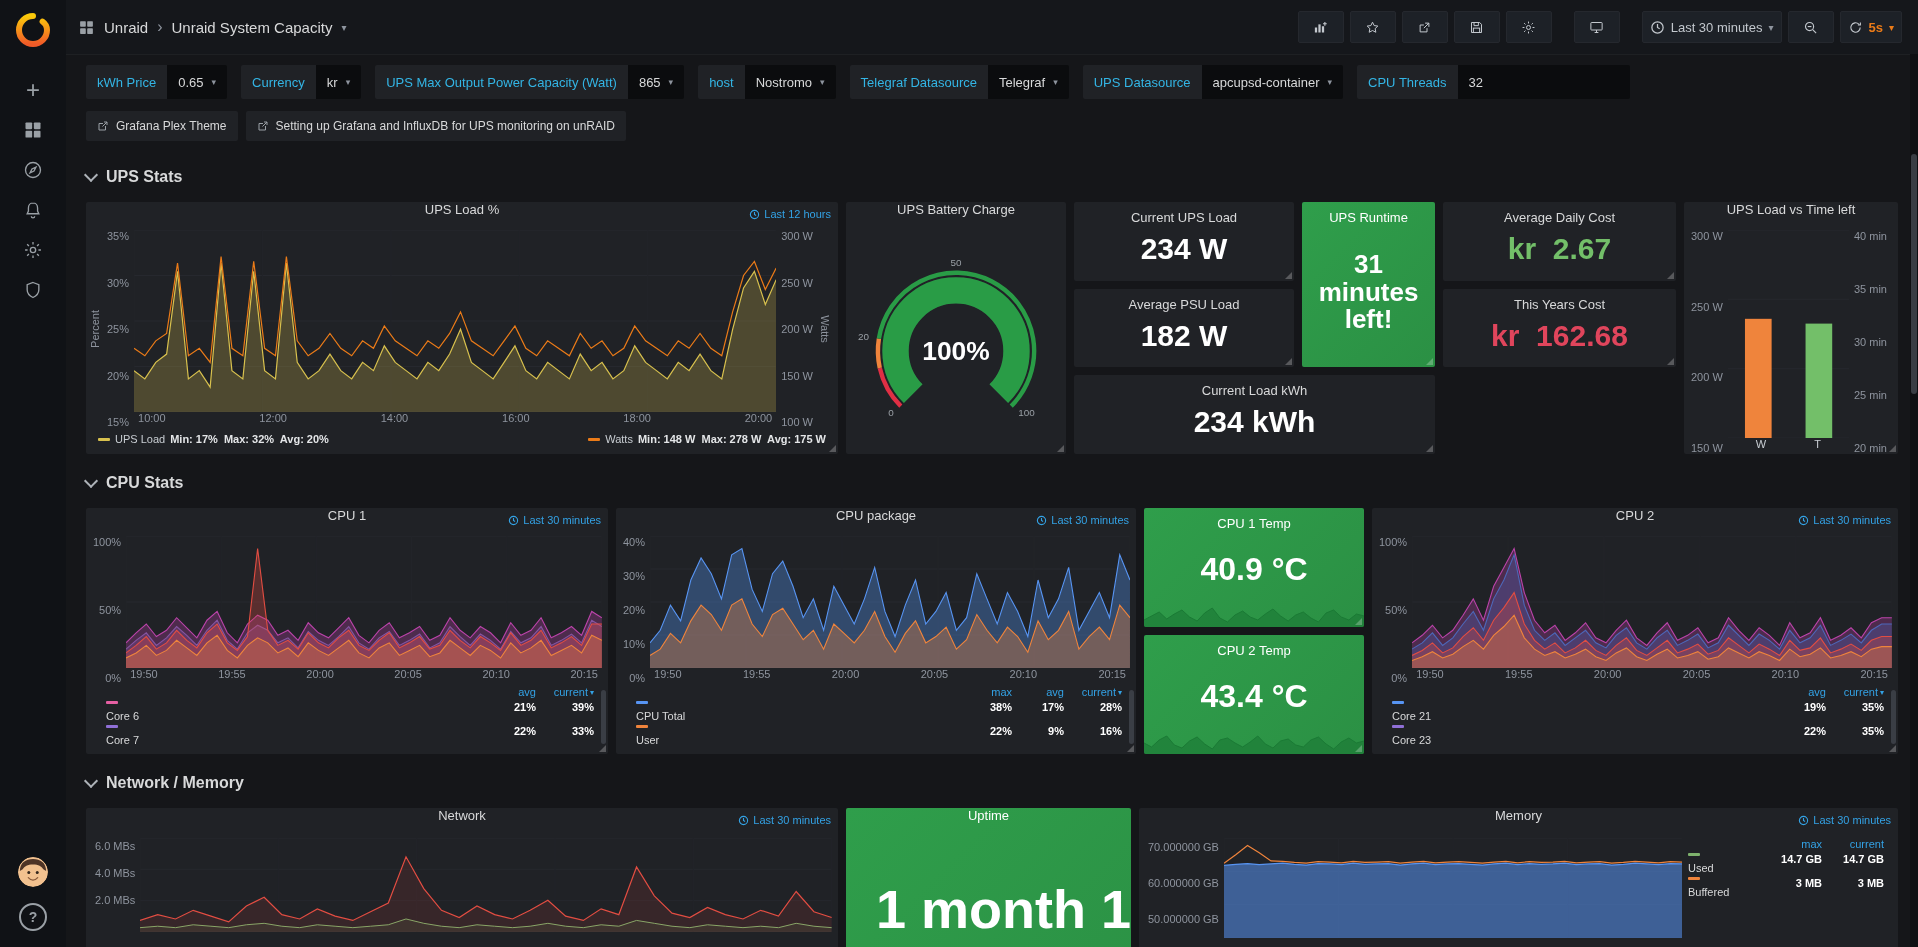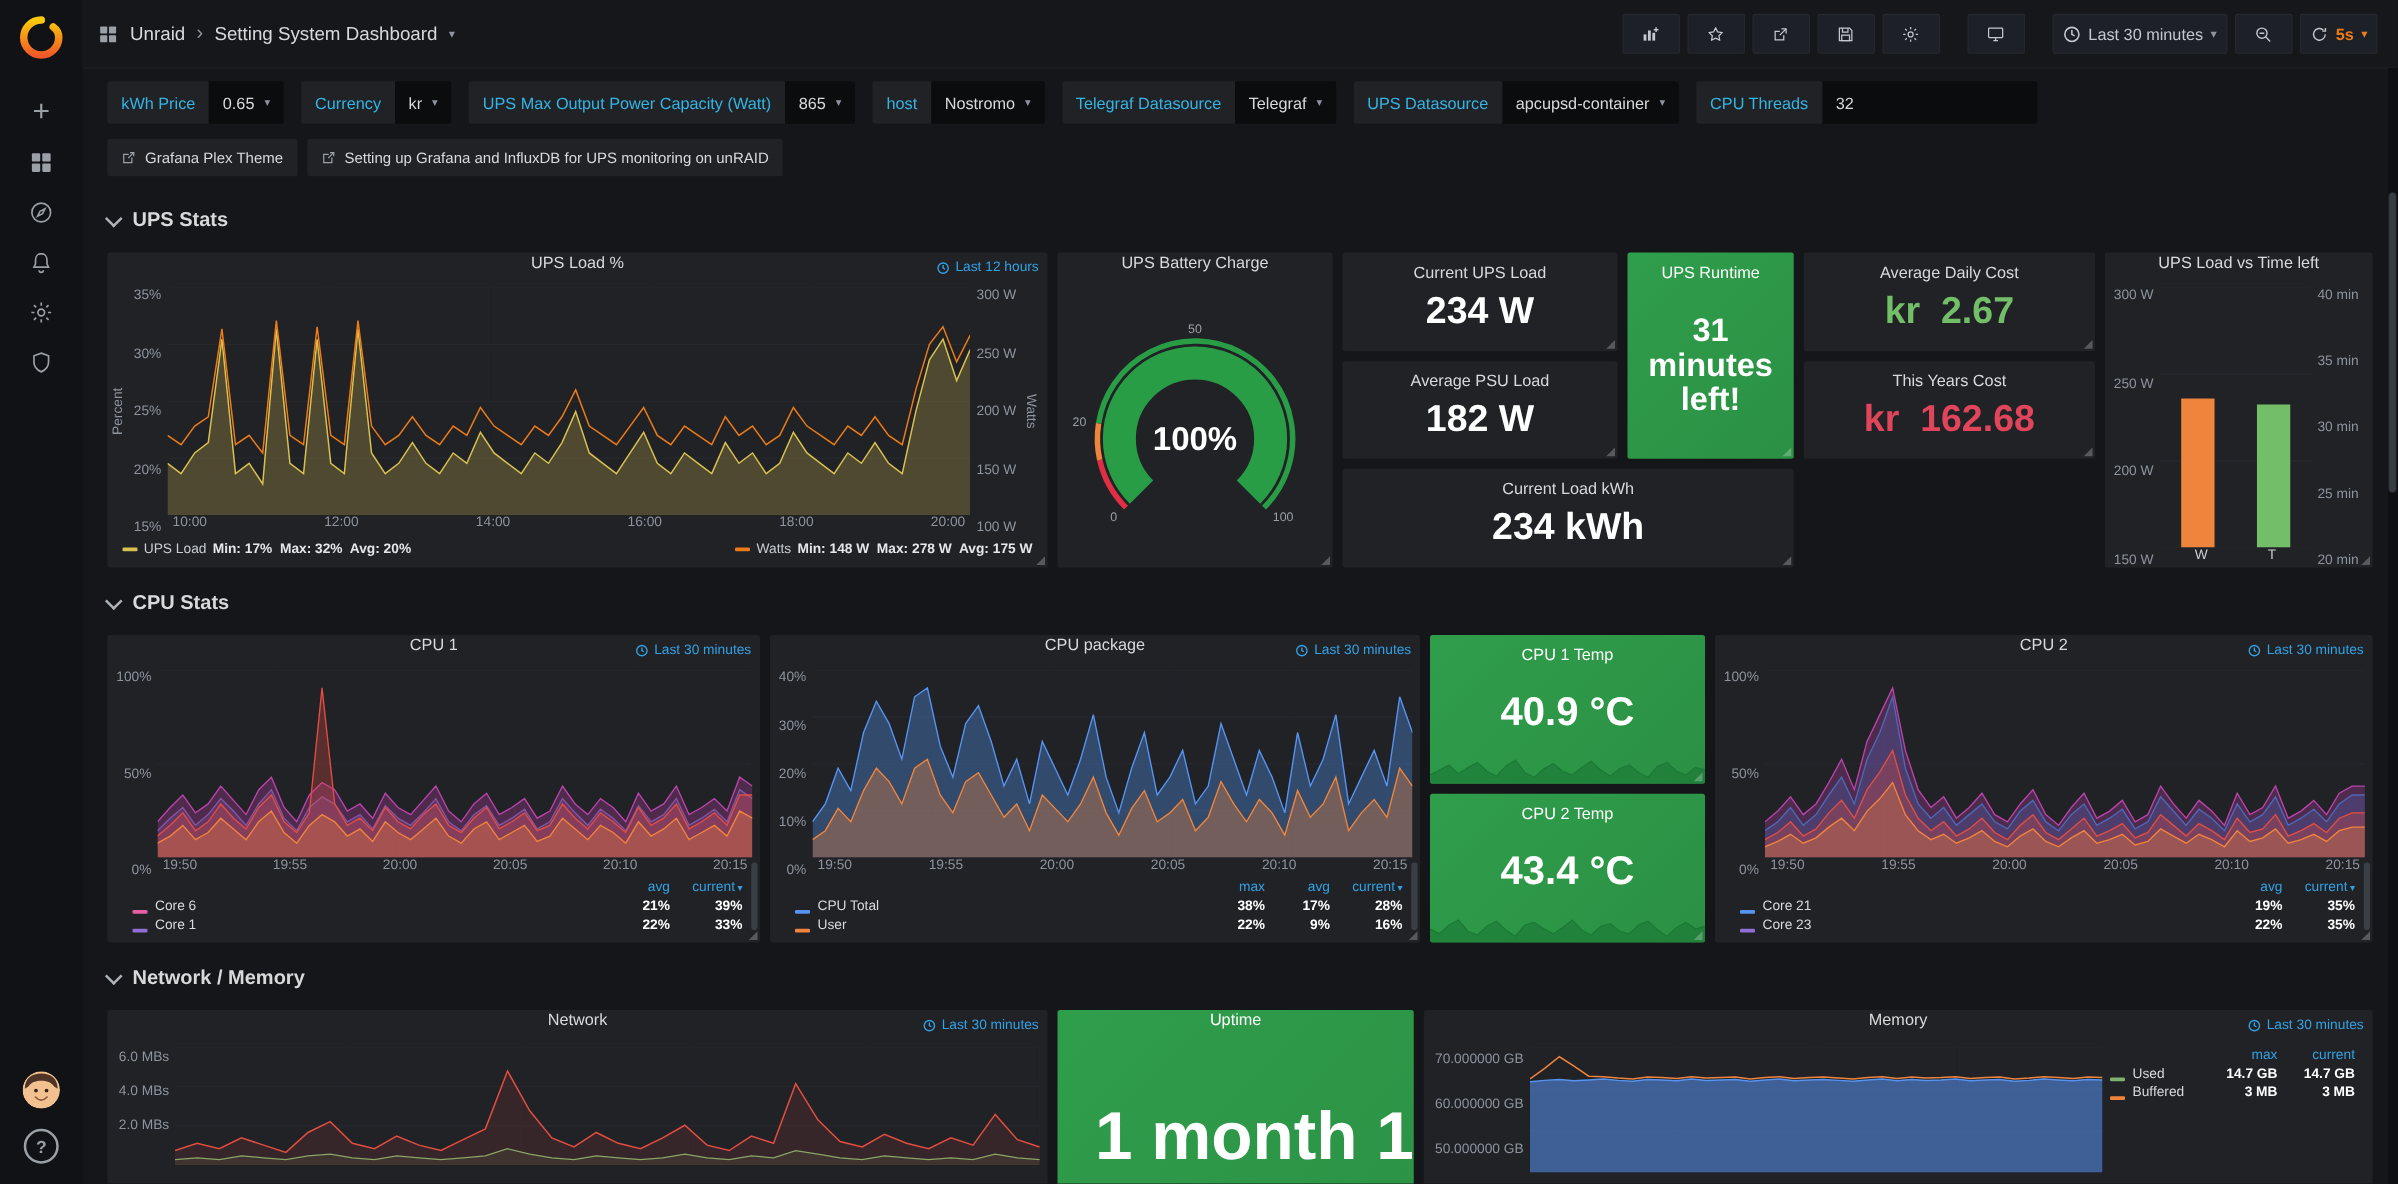--- a/index.html
+++ b/index.html
@@ -85,21 +85,21 @@
   .leg-item{display:flex;align-items:center;gap:5px;}
   .sw{width:12px;height:3px;border-radius:1px;display:inline-block;flex:none;}
   .leg-name{cursor:pointer;}
   .leg-stats{font-weight:600;color:#e4e6e8;white-space:pre-wrap;}
 
   .legend-table{flex:none;display:grid;row-gap:3px;font-size:11px;padding:2px 14px 8px 20px;align-content:start;}
   .cols-2{grid-template-columns:1fr 52px 58px;}
   .cols-3{grid-template-columns:1fr 52px 52px 58px;}
   .lh{color:#33a2e5;text-align:right;font-weight:400;display:flex;justify-content:flex-end;align-items:center;gap:2px;cursor:pointer;}
   .sc{font-size:8px;color:#33a2e5;}
-  .lname{color:#d8d9da;display:flex;align-items:flex-end;gap:6px;cursor:pointer;}
+  .lname{color:#d8d9da;display:flex;align-items:flex-start;gap:6px;cursor:pointer;flex-direction:column;}
   .lval{text-align:right;color:#ffffff;font-weight:600;}
   .mini-scroll{position:absolute;right:2px;bottom:10px;width:5px;height:54px;background:#3a3e45;border-radius:3px;cursor:pointer;}
 
   
   .stat-title{flex:none;font-size:13px;font-weight:500;color:#d8d9da;text-align:center;margin-top:8px;cursor:pointer;}
   .stat-value{flex:1;display:flex;align-items:center;justify-content:center;font-size:30px;font-weight:700;color:#ffffff;
               text-align:center;white-space:pre-wrap;padding:0 6px 8px;line-height:1.05;}
   .green-text{color:#73bf69;}
   .red-text{color:#e0455c;}
   .green-panel{background:linear-gradient(135deg,#2f9e4b,#2b9044);}
@@ -200,21 +200,21 @@
     <header class="navbar">
       <div class="nav-left">
         <svg viewBox="0 0 24 24" fill="currentColor">
             <rect x="3" y="3" width="8" height="8" rx="1"></rect>
             <rect x="13" y="3" width="8" height="8" rx="1"></rect>
             <rect x="3" y="13" width="8" height="8" rx="1"></rect>
             <rect x="13" y="13" width="8" height="8" rx="1"></rect>
           </svg>
         <span class="crumb">Unraid</span>
         <span class="crumb-sep">›</span>
-        <span class="crumb">Setting System Dashboard</span>
+        <span class="crumb">Unraid System Capacity</span>
         <span class="caret">▾</span>
       </div>
       <div class="nav-right">
         <div class="nav-btn">
           <svg viewBox="0 0 24 24" fill="currentColor">
               <rect x="3" y="12" width="3.6" height="8"></rect>
               <rect x="8.6" y="7" width="3.6" height="13"></rect>
               <rect x="14.2" y="10" width="3.6" height="10"></rect>
               <path d="M19 3v6M16 6h6" stroke="currentColor" stroke-width="1.8" fill="none"></path>
             </svg>
@@ -573,21 +573,21 @@
                 <span class="sc">▾</span>
               </span>
             <span class="lname">
                 <i class="sw" style="background: rgb(229, 95, 163);"></i>
                 <span>Core 6</span>
               </span>
             <span class="lval">21%</span>
             <span class="lval">39%</span>
             <span class="lname">
                 <i class="sw" style="background: rgb(143, 111, 214);"></i>
-                <span>Core 1</span>
+                <span>Core 7</span>
               </span>
             <span class="lval">22%</span>
             <span class="lval">33%</span>
           </div>
           <div class="mini-scroll"></div>
         </div>
 
         <div class="panel">
           <div class="panel-header">
             <span class="panel-title">CPU package</span>

